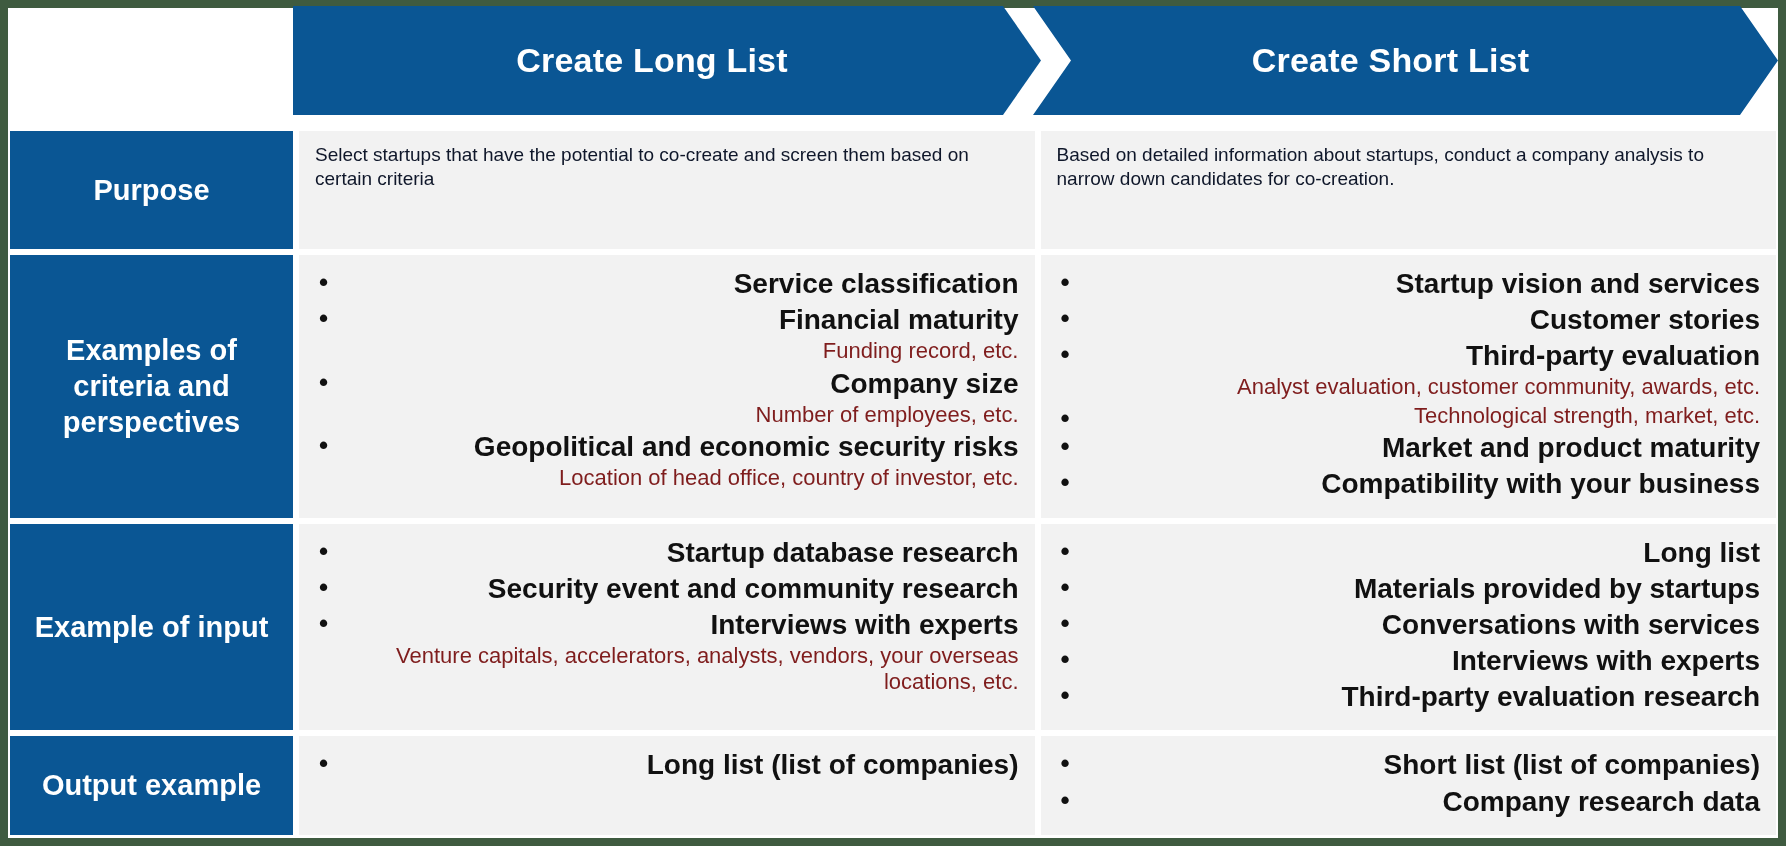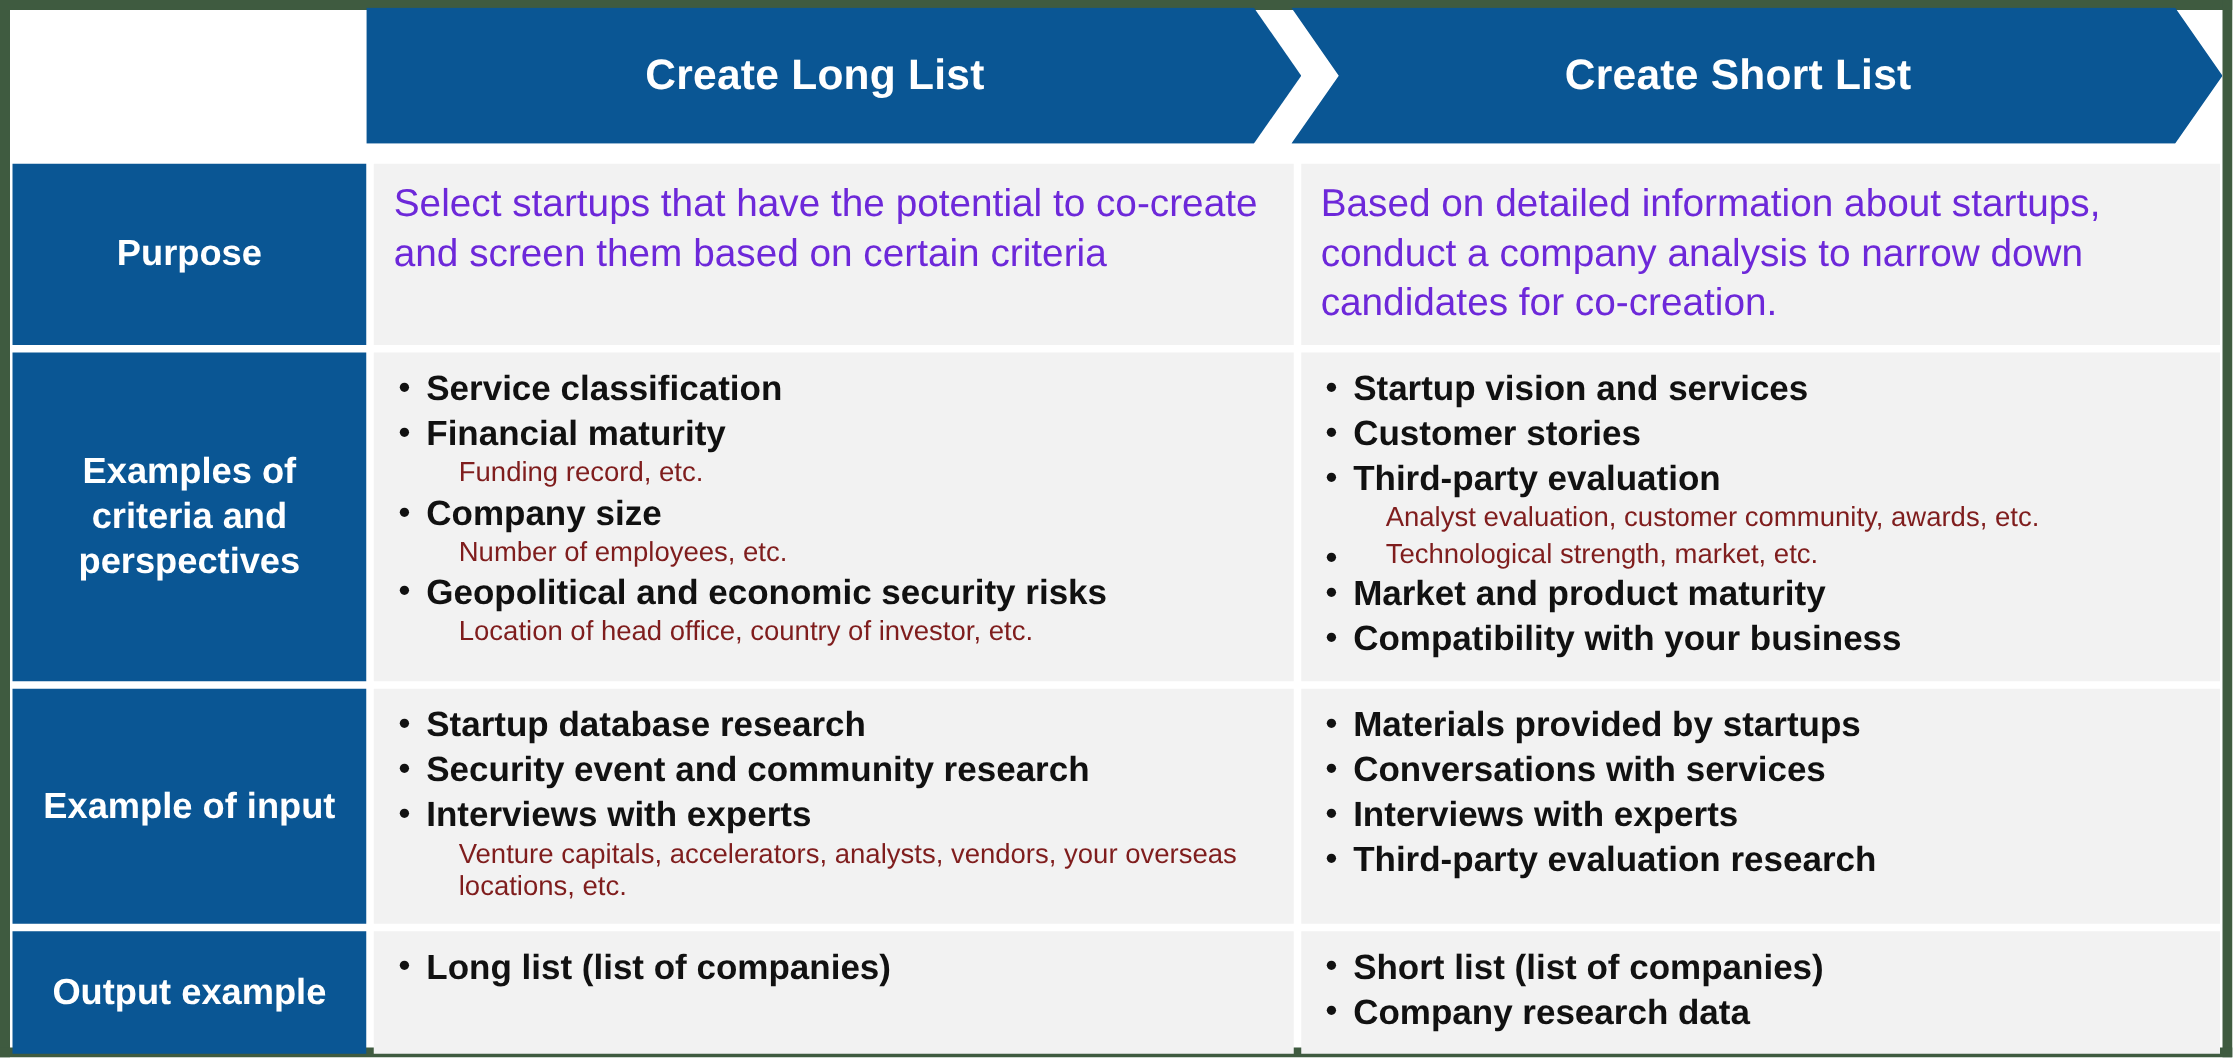--- a/index.html
+++ b/index.html
@@ -105,29 +105,30 @@
   .cell {
     flex: 1 1 0;
     background: #f2f2f2;
     box-sizing: border-box;
     padding: 12px 16px 14px 16px;
   }
   .cell.left  { max-width: 738px; }
   .cell.right { max-width: 738px; }
 
   .purpose-text {
-    font-size: 31px;
+    font-size: 19px;
     line-height: 1.28;
-    color: #6d28d9;
+    color: #0f172a;
   }
 
   ul.bullets {
     list-style: none;
     margin: 0;
     padding: 0;
+    text-align: right;
   }
   ul.bullets > li {
     position: relative;
     padding-left: 26px;
     font-size: 28px;
     font-weight: bold;
     line-height: 1.22;
     color: #111111;
     margin: 0 0 2px 0;
   }
@@ -209,20 +210,21 @@
     <div class="rowlabel">Example of input</div>
     <div class="cell left">
       <ul class="bullets">
         <li><span>Startup database research</span></li>
         <li><span>Security event and community research</span></li>
         <li><span>Interviews with experts</span><span class="sub">Venture capitals, accelerators, analysts, vendors, your overseas locations, etc.</span></li>
       </ul>
     </div>
     <div class="cell right">
       <ul class="bullets">
+        <li><span>Long list</span></li>
         <li><span>Materials provided by startups</span></li>
         <li><span>Conversations with services</span></li>
         <li><span>Interviews with experts</span></li>
         <li><span>Third-party evaluation research</span></li>
       </ul>
     </div>
   </div>
 
   <div class="row row-output">
     <div class="rowlabel">Output example</div>

